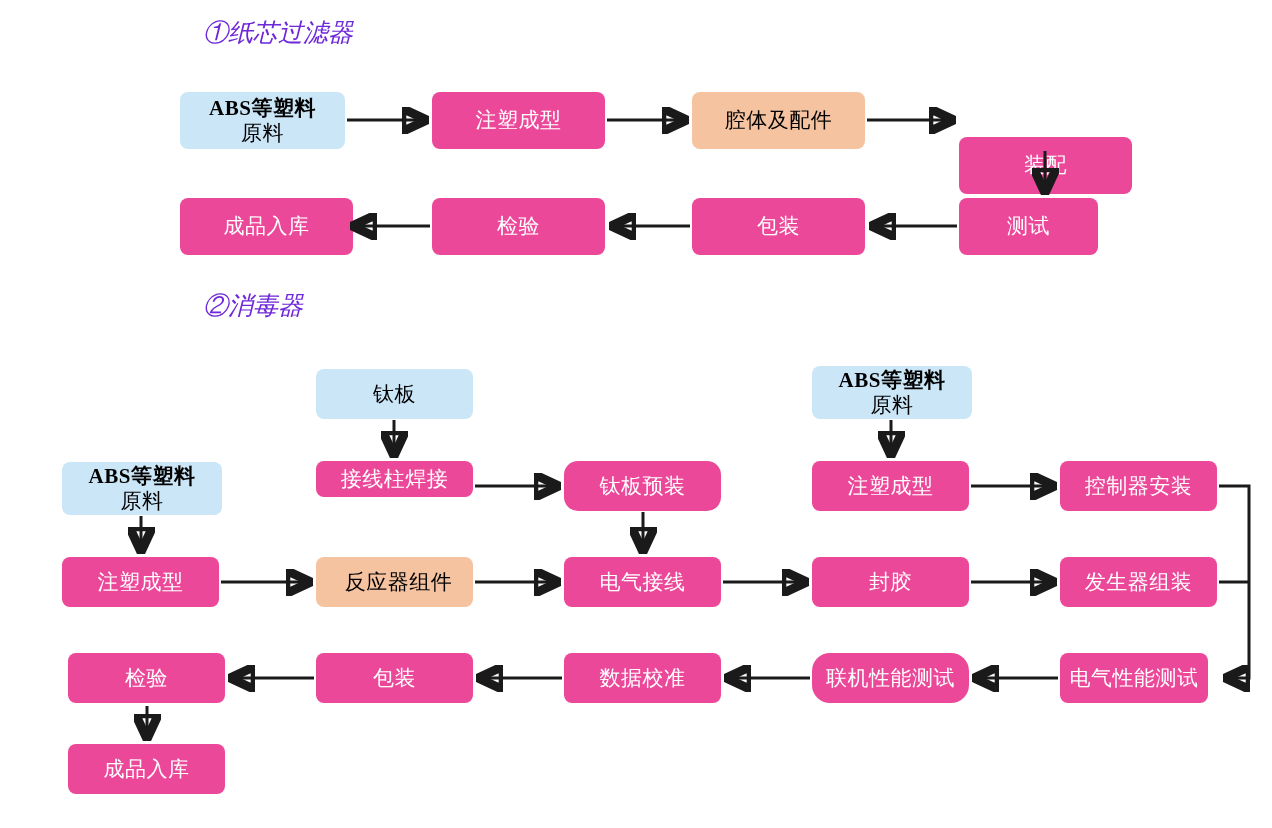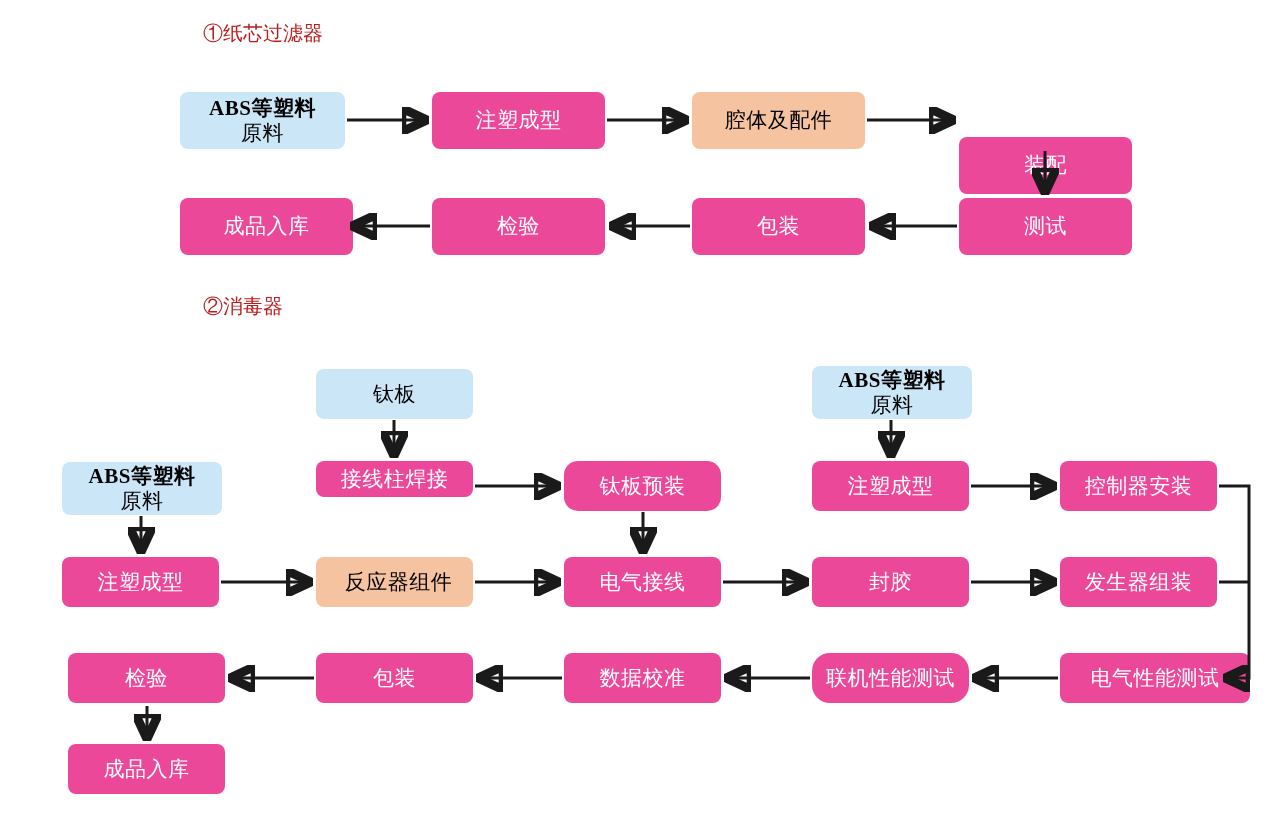--- a/index.html
+++ b/index.html
@@ -15,24 +15,25 @@
   #canvas {
     position: relative;
     width: 1272px;
     height: 828px;
     background: #ffffff;
     overflow: hidden;
   }
   .section-title {
     position: absolute;
     font-family: "Liberation Serif", "DejaVu Serif", serif;
-    font-size: 20px;
+    font-size: 25px;
     line-height: 30px;
-    color: #b91c1c;
+    color: #6d28d9;
     white-space: nowrap;
+    font-style: italic;
   }
   .node {
     position: absolute;
     box-sizing: border-box;
     border-radius: 8px;
     display: flex;
     align-items: center;
     justify-content: center;
     text-align: center;
     font-family: "Liberation Serif", "DejaVu Serif", serif;
@@ -91,21 +92,21 @@
 
   <div class="node light" style="left:180px; top:92px; width:165px; height:57px;">
     <span class="txt">
       <span class="sub"><b>ABS等塑料</b></span>
       <span class="sub">原料</span>
     </span>
   </div>
   <div class="node dark" style="left:432px; top:92px; width:173px; height:57px;">注塑成型</div>
   <div class="node orange" style="left:692px; top:92px; width:173px; height:57px;">腔体及配件</div>
   <div class="node dark" style="left:959px; top:92px; width:173px; height:57px;margin-top:45px;">装配</div>
-  <div class="node dark" style="left:959px; top:198px; width:173px; height:57px;">测试</div>
+  <div class="node dark" style="left:959px; top:198px; width:139px; height:57px;">测试</div>
   <div class="node dark" style="left:692px; top:198px; width:173px; height:57px;">包装</div>
   <div class="node dark" style="left:432px; top:198px; width:173px; height:57px;">检验</div>
   <div class="node dark" style="left:180px; top:198px; width:173px; height:57px;">成品入库</div>
 
   <div class="node light" style="left:316px; top:369px; width:157px; height:50px;">钛板</div>
 
   <div class="node light" style="left:812px; top:366px; width:160px; height:53px;">
     <span class="txt">
       <span class="sub"><b>ABS等塑料</b></span>
       <span class="sub">原料</span>
@@ -123,21 +124,21 @@
   <div class="node dark" style="left:564px; top:461px; width:157px; height:50px;border-radius:14px;">钛板预装</div>
   <div class="node dark" style="left:812px; top:461px; width:157px; height:50px;">注塑成型</div>
   <div class="node dark" style="left:1060px; top:461px; width:157px; height:50px;">控制器安装</div>
 
   <div class="node dark" style="left:62px; top:557px; width:157px; height:50px;">注塑成型</div>
   <div class="node orange" style="left:316px; top:557px; width:157px; height:50px;padding-left:12px;">反应器组件</div>
   <div class="node dark" style="left:564px; top:557px; width:157px; height:50px;">电气接线</div>
   <div class="node dark" style="left:812px; top:557px; width:157px; height:50px;">封胶</div>
   <div class="node dark" style="left:1060px; top:557px; width:157px; height:50px;">发生器组装</div>
 
-  <div class="node dark" style="left:1060px; top:653px; width:190px; height:50px;">电气性能测试</div>
+  <div class="node dark" style="left:1060px; top:653px; width:148px; height:50px;">电气性能测试</div>
   <div class="node dark" style="left:812px; top:653px; width:157px; height:50px;border-radius:18px;">联机性能测试</div>
   <div class="node dark" style="left:564px; top:653px; width:157px; height:50px;">数据校准</div>
   <div class="node dark" style="left:316px; top:653px; width:157px; height:50px;">包装</div>
   <div class="node dark" style="left:68px; top:653px; width:157px; height:50px;">检验</div>
   <div class="node dark" style="left:68px; top:744px; width:157px; height:50px;">成品入库</div>
 
   <svg class="edges" viewBox="0 0 1272 828">
     <defs>
       <marker id="ah" markerWidth="9" markerHeight="9" refX="7.4" refY="4.5" orient="auto" markerUnits="strokeWidth">
         <path d="M0,0.6 L8.4,4.5 L0,8.4 Z" fill="#1a1a1a" stroke="none"></path>

